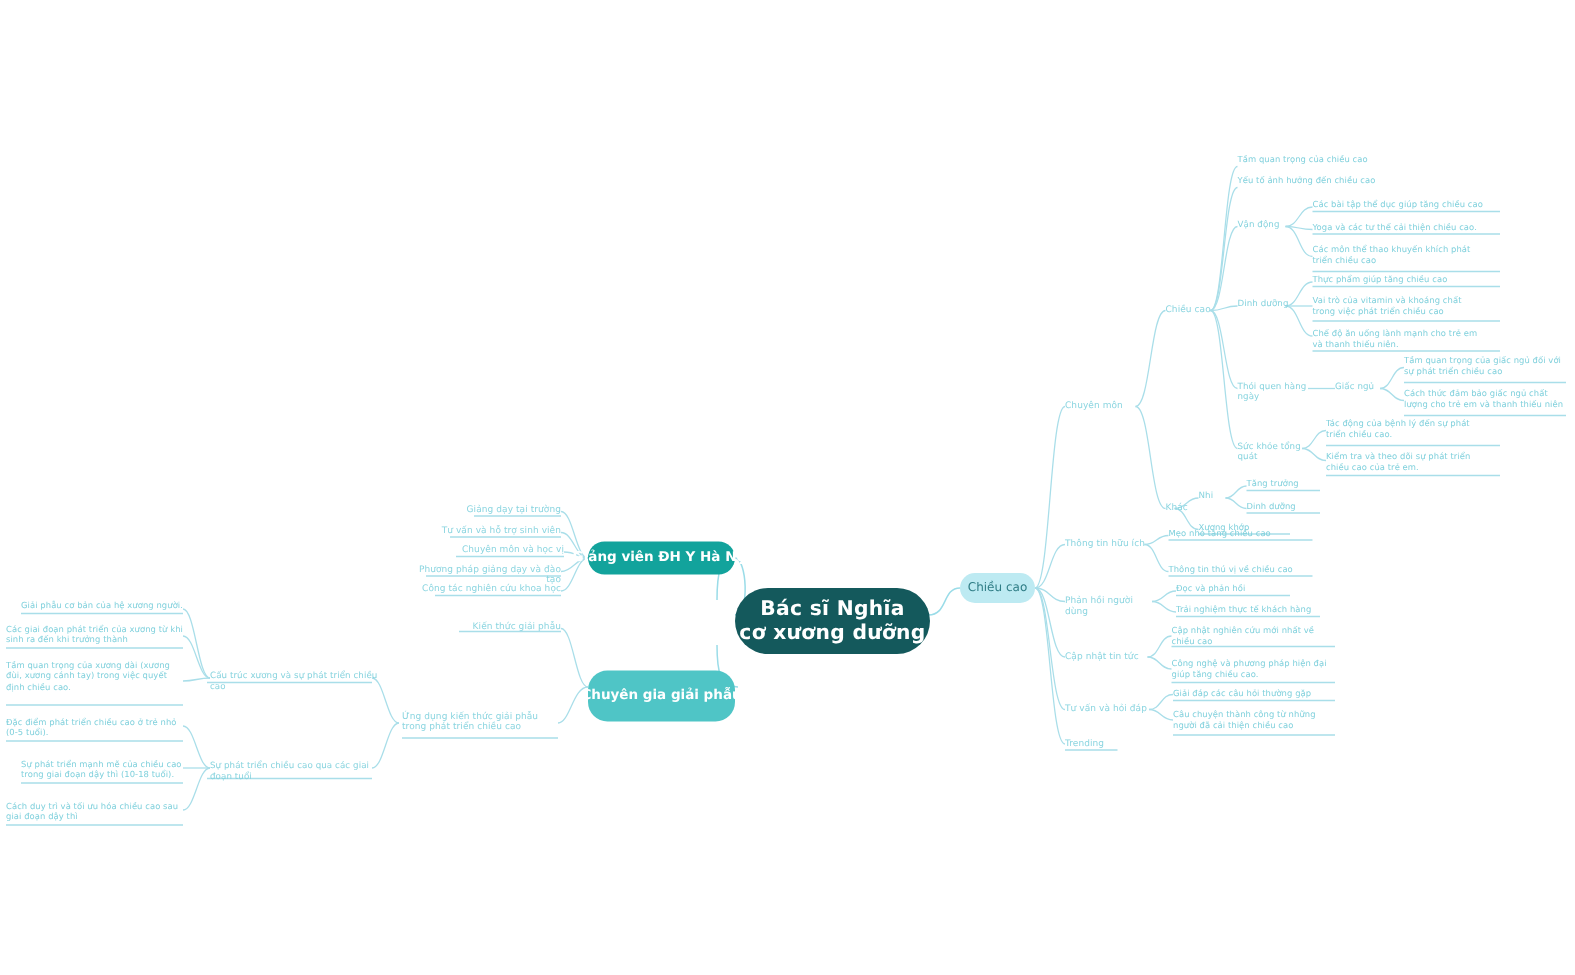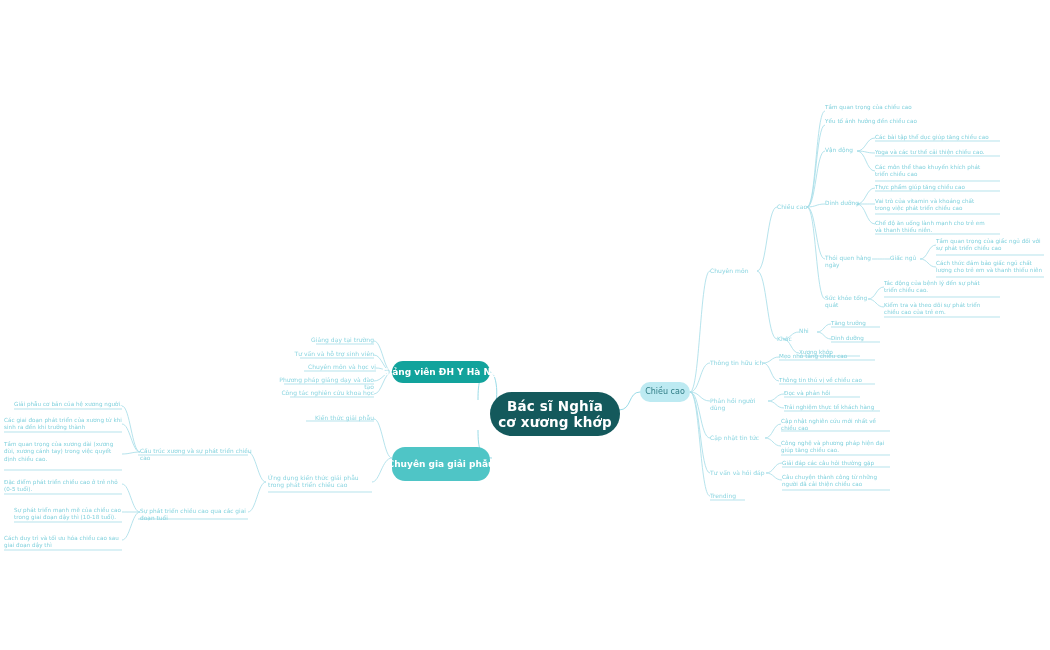--- a/index.html
+++ b/index.html
@@ -181,21 +181,21 @@
       <path d="M766 473 C 774 473 774 463 782 463"></path>
       <path d="M766 473 C 774 473 774 480 782 480"></path>
       <path d="M782 467 L890 467"></path>
       <path d="M782 490 L890 490"></path>
 
       <path d="M710 500 L745 500"></path>
     </g>
   </svg>
 
   <div class="node root" style="left:490px;top:392px;width:130px;height:44px;">Bác sĩ Nghĩa
-cơ xương khớp</div>
+cơ xương dưỡng</div>
 
   <div class="node pill-dark" style="left:392px;top:361px;width:98px;height:22px;">Giảng viên ĐH Y Hà Nội</div>
 
   <div class="node pill-mid" style="left:392px;top:447px;width:98px;height:34px;">Chuyên gia giải phẫu</div>
 
   <div class="node pill-light" style="left:640px;top:382px;width:50px;height:20px;">Chiều cao</div>
 
   <div class="node leaf l1 left" style="left:300px;top:336px;width:74px;">Giảng dạy tại trường</div>
   <div class="node leaf l1 left" style="left:288px;top:350px;width:86px;">Tư vấn và hỗ trợ sinh viên</div>
   <div class="node leaf l1 left" style="left:292px;top:363px;width:84px;">Chuyên môn và học vị</div>

